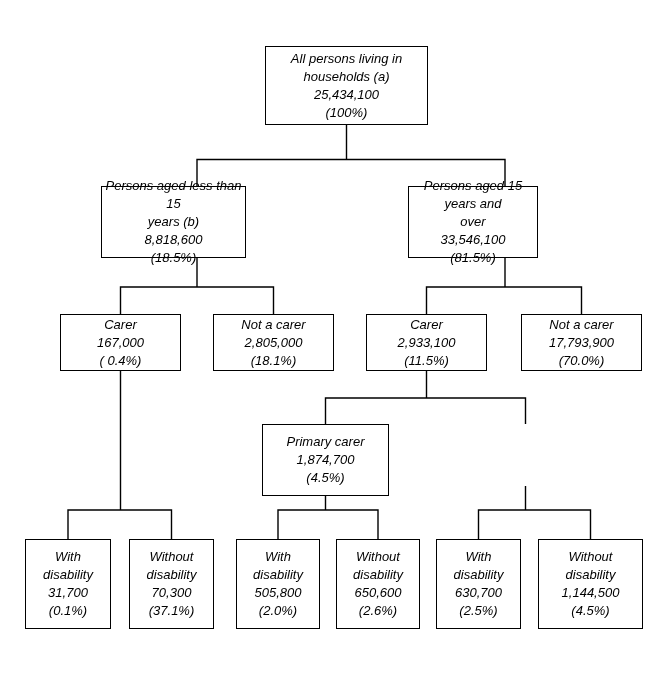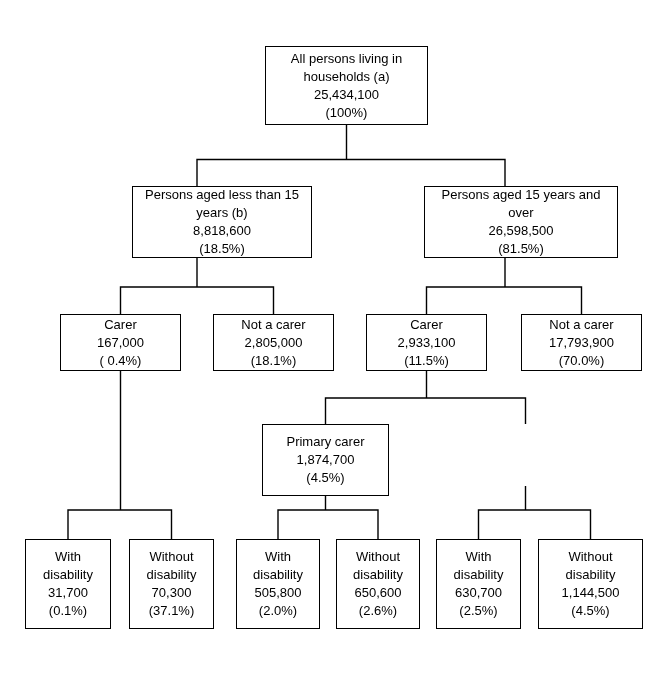--- a/index.html
+++ b/index.html
@@ -27,20 +27,21 @@
     align-items: center;
     justify-content: center;
     text-align: center;
     font-size: 13px;
     line-height: 18px;
     padding: 2px;
   }
   .node .lbl, .node .val, .node .pct {
     white-space: pre-line;
     display: block;
+    font-style: italic;
   }
 </style>
 </head>
 <body>
 
 <div class="canvas">
 
   <svg class="connectors" viewBox="0 0 669 677" xmlns="http://www.w3.org/2000/svg">
     <g fill="none" stroke="#000000" stroke-width="1.4">
 
@@ -60,31 +61,31 @@
     </g>
   </svg>
 
   <div class="node" style="left:265px; top:46px; width:163px; height:79px">
     <span class="lbl">All persons living in
 households (a)</span>
     <span class="val">25,434,100</span>
     <span class="pct">(100%)</span>
   </div>
 
-  <div class="node" style="left:132px; top:186px; width:180px; height:72px">
+  <div class="node" style="left:101px; top:186px; width:145px; height:72px">
     <span class="lbl">Persons aged less than 15
 years (b)</span>
     <span class="val">8,818,600</span>
     <span class="pct">(18.5%)</span>
   </div>
 
-  <div class="node" style="left:424px; top:186px; width:194px; height:72px">
+  <div class="node" style="left:408px; top:186px; width:130px; height:72px">
     <span class="lbl">Persons aged 15 years and
 over</span>
-    <span class="val">26,598,500</span>
+    <span class="val">33,546,100</span>
     <span class="pct">(81.5%)</span>
   </div>
 
   <div class="node" style="left:60px; top:314px; width:121px; height:57px">
     <span class="lbl">Carer</span>
     <span class="val">167,000</span>
     <span class="pct">( 0.4%)</span>
   </div>
 
   <div class="node" style="left:213px; top:314px; width:121px; height:57px">

